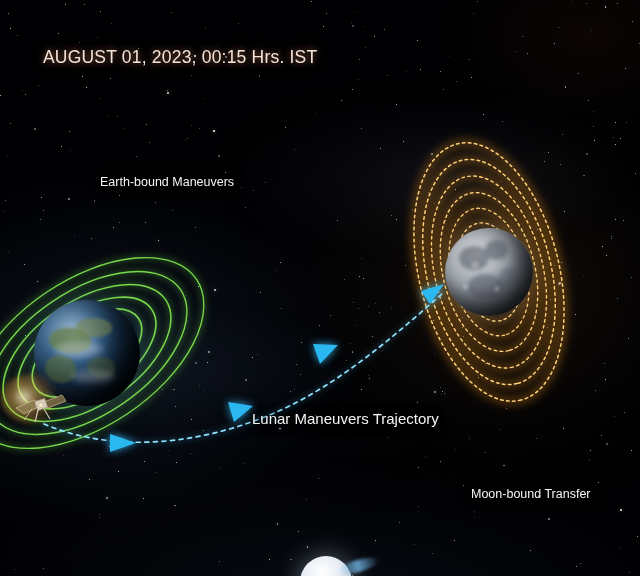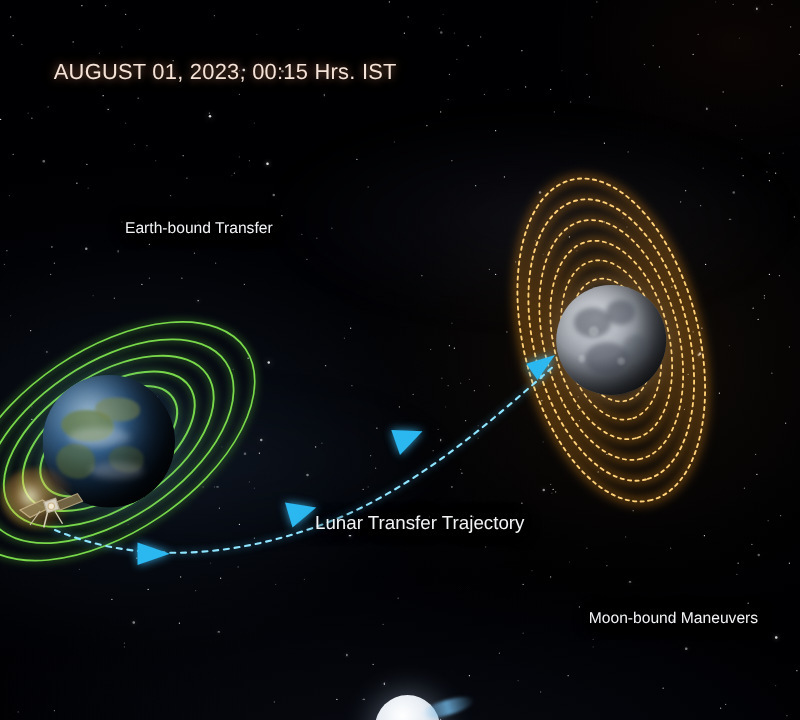--- a/index.html
+++ b/index.html
@@ -651,17 +651,17 @@
         <path d="M 36 31 L 42 41" stroke="#d6cdb6" stroke-width="1.1"></path>
         <path d="M 24 31 L 16 42" stroke="#c8bfa8" stroke-width="1"></path>
         <circle cx="33" cy="27" r="2.6" fill="#f3ead3"></circle>
       </g>
     </svg>
   </div>
 
   <div class="timestamp">AUGUST 01, 2023, 00:15 Hrs. IST</div>
 
 
-  <div class="label label-earth">Earth-bound Transfer</div>
-  <div class="label label-lunar">Lunar Transfer Trajectory</div>
-  <div class="label label-moon">Moon-bound Maneuvers</div>
+  <div class="label label-earth">Earth-bound Maneuvers</div>
+  <div class="label label-lunar">Lunar Maneuvers Trajectory</div>
+  <div class="label label-moon">Moon-bound Transfer</div>
 
 </div>
 
 </body></html>

